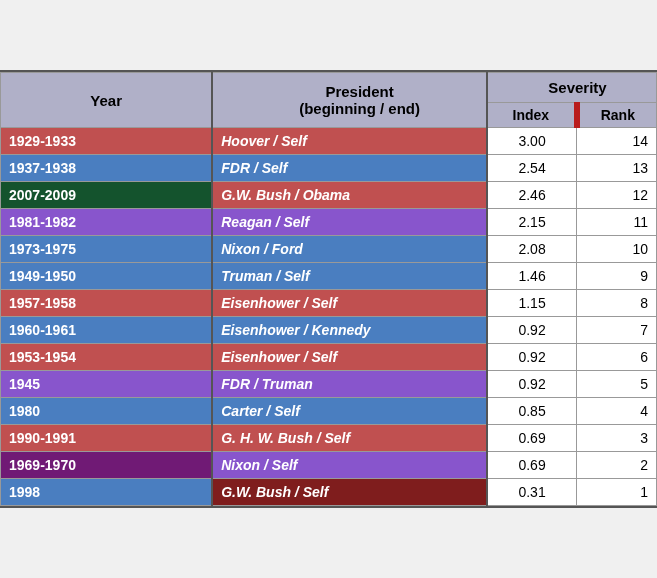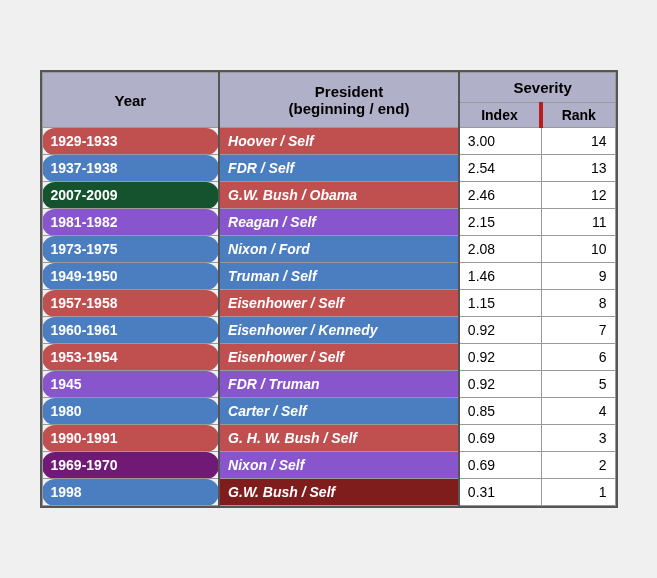--- a/index.html
+++ b/index.html
@@ -10,21 +10,21 @@
       justify-content: center;
       align-items: center;
       min-height: 100vh;
     }
     .table-container {
       border: 2px solid #555;
       display: inline-block;
     }
     table {
       border-collapse: collapse;
-      width: 574px;
+      width: 657px;
     }
     th, td {
       border: 1px solid #999;
       padding: 0;
     }
     
     .header-row-1 th {
       background: #b0b0c8;
       text-align: center;
       font-weight: bold;
@@ -51,47 +51,46 @@
     .header-row-2 th {
       background: #b0b0c8;
       text-align: center;
       font-weight: bold;
       font-size: 14px;
       color: #000;
       padding: 4px 8px;
     }
     .header-row-2 .th-index {
       width: 90px;
-      border-right: 4px solid #b91c1c;
+      border-right: 6px solid #b91c1c;
     }
     .header-row-2 .th-rank {
       width: 80px;
     }
     
     .data-row td {
       font-size: 14px;
       font-weight: bold;
       padding: 5px 8px;
       color: #fff;
     }
     .td-year {
       width: 213px;
       border-right: 2px solid #555;
       text-align: left;
-      border-radius: 13px;
     }
     .td-president {
       width: 276px;
       border-right: 2px solid #555;
       text-align: left;
       font-style: italic;
     }
     .td-index {
       width: 90px;
-      text-align: left;
+      text-align: center;
       color: #000 !important;
       font-weight: normal !important;
       background: #fff;
     }
     .td-rank {
       width: 80px;
       text-align: right;
       color: #000 !important;
       font-weight: normal !important;
       background: #fff;

